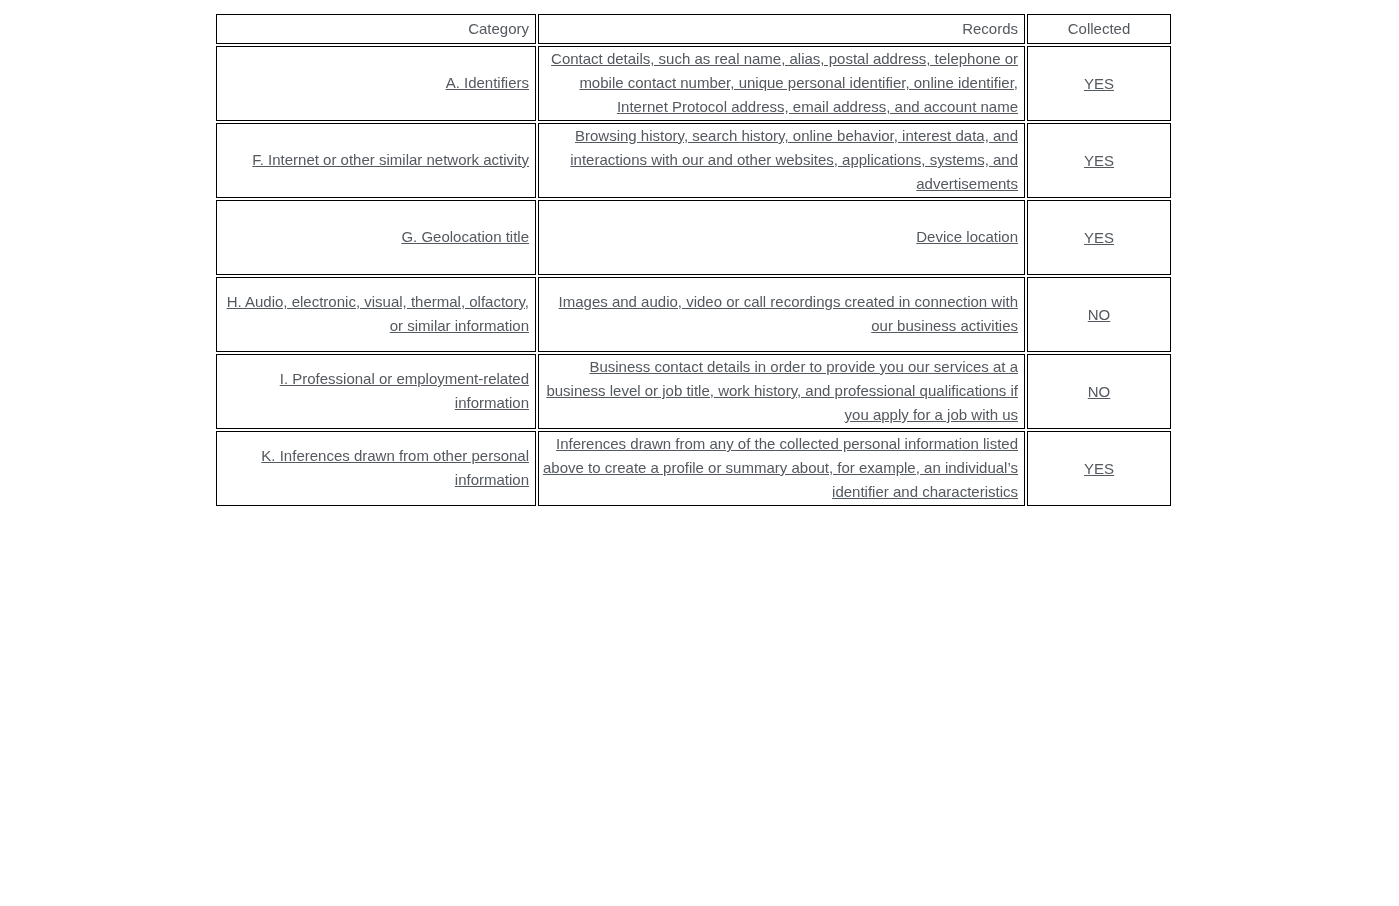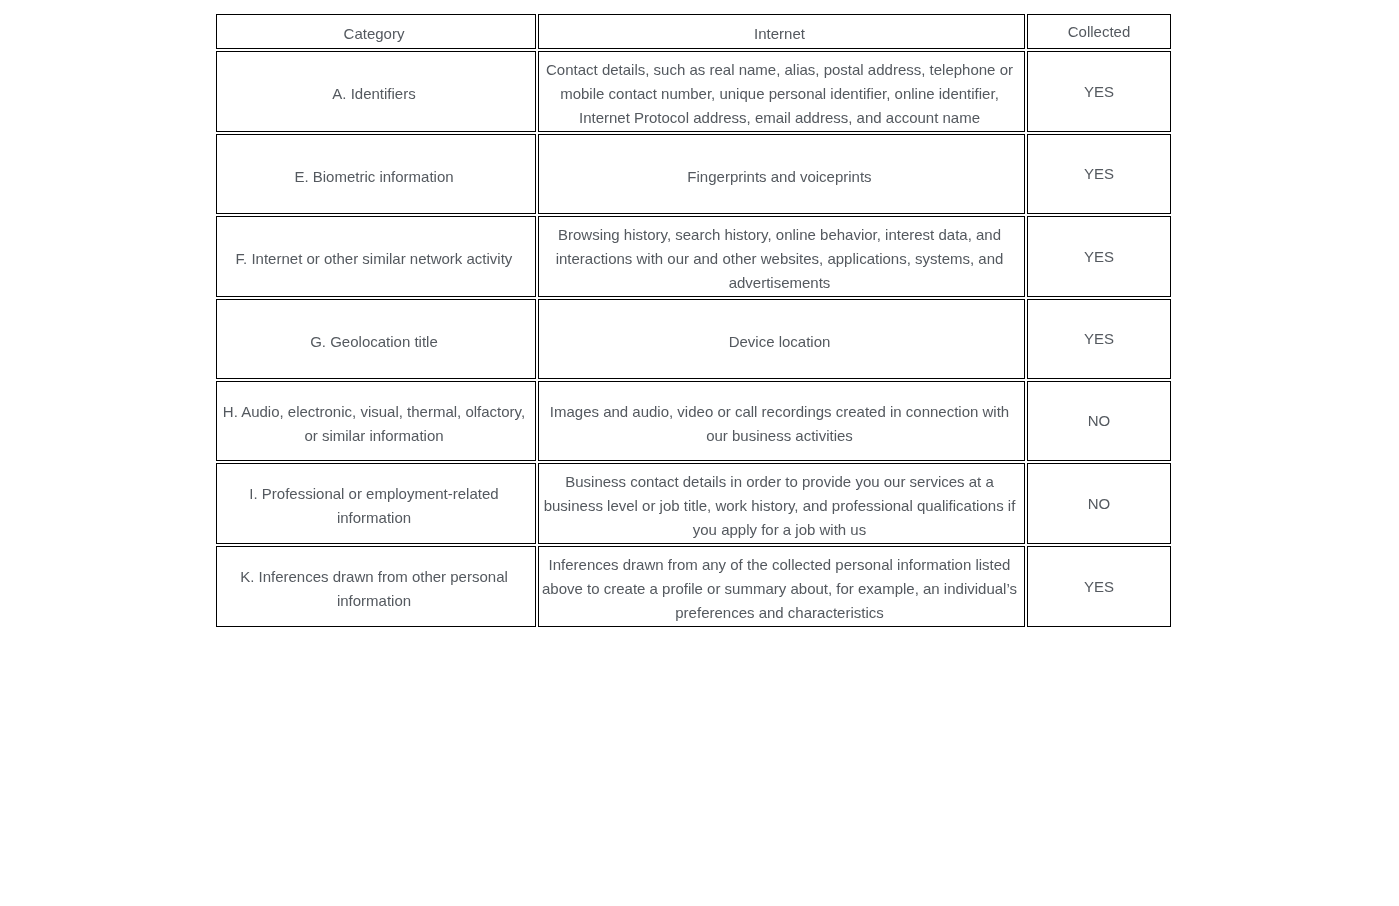--- a/index.html
+++ b/index.html
@@ -27,64 +27,60 @@
   }
   col.c-category  { width: 320px; }
   col.c-examples  { width: 487px; }
   col.c-collected { width: 144px; }
   th, td {
     border: 1px solid #000000;
     font-size: 15px;
     font-weight: 400;
     line-height: 24px;
     color: #54595f;
-    padding: 6px 6px 1px 2px;
+    padding: 0 6px 1px 2px;
     vertical-align: middle;
-    text-align: center;
+    text-align: right;
     overflow: hidden;
   }
   thead th {
     height: 26px;
   }
   tbody td {
     height: 71px;
+    text-decoration: underline;
   }
   th.h-collected,
   td.col-collected {
     text-align: center;
     padding: 1px 12px;
   }
 </style>
 </head>
 <body>
 
 <div class="page">
   <table class="privacy-table">
     <colgroup>
       <col class="c-category">
       <col class="c-examples">
       <col class="c-collected">
     </colgroup>
     <thead>
       <tr>
         <th class="h-category">Category</th>
-        <th class="h-examples">Internet</th>
+        <th class="h-examples">Records</th>
         <th class="h-collected">Collected</th>
       </tr>
     </thead>
     <tbody>
 
     <tr>
           <td class="col-category">A. Identifiers</td>
           <td class="col-examples">Contact details, such as real name, alias, postal address, telephone or mobile contact number, unique personal identifier, online identifier, Internet Protocol address, email address, and account name</td>
-          <td class="col-collected">YES</td>
-        </tr>
-        <tr>
-          <td class="col-category">E. Biometric information</td>
-          <td class="col-examples">Fingerprints and voiceprints</td>
           <td class="col-collected">YES</td>
         </tr>
         <tr>
           <td class="col-category">F. Internet or other similar network activity</td>
           <td class="col-examples">Browsing history, search history, online behavior, interest data, and interactions with our and other websites, applications, systems, and advertisements</td>
           <td class="col-collected">YES</td>
         </tr>
         <tr>
           <td class="col-category">G. Geolocation title</td>
           <td class="col-examples">Device location</td>
@@ -95,18 +91,18 @@
           <td class="col-examples">Images and audio, video or call recordings created in connection with our business activities</td>
           <td class="col-collected">NO</td>
         </tr>
         <tr>
           <td class="col-category">I. Professional or employment-related information</td>
           <td class="col-examples">Business contact details in order to provide you our services at a business level or job title, work history, and professional qualifications if you apply for a job with us</td>
           <td class="col-collected">NO</td>
         </tr>
         <tr>
           <td class="col-category">K. Inferences drawn from other personal information</td>
-          <td class="col-examples">Inferences drawn from any of the collected personal information listed above to create a profile or summary about, for example, an individual’s preferences and characteristics</td>
+          <td class="col-examples">Inferences drawn from any of the collected personal information listed above to create a profile or summary about, for example, an individual’s identifier and characteristics</td>
           <td class="col-collected">YES</td>
         </tr>
       </tbody>
   </table>
 </div>
 
 </body></html>

